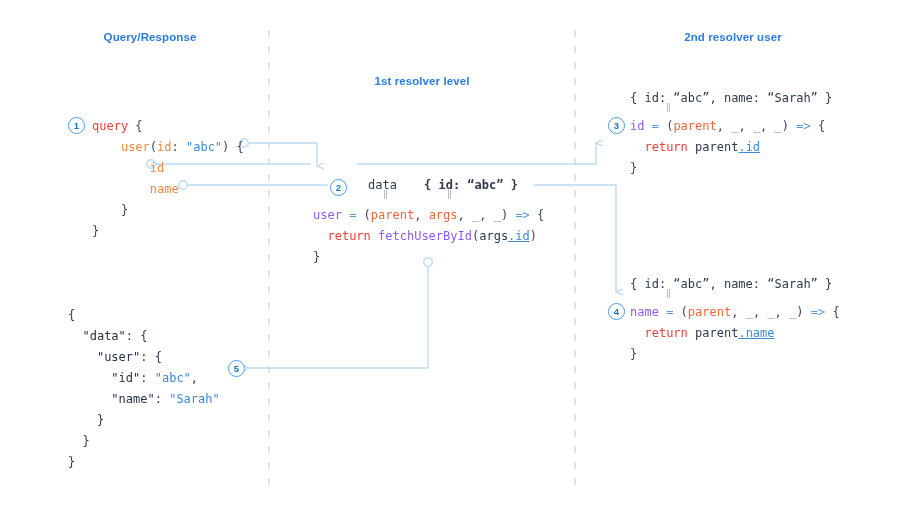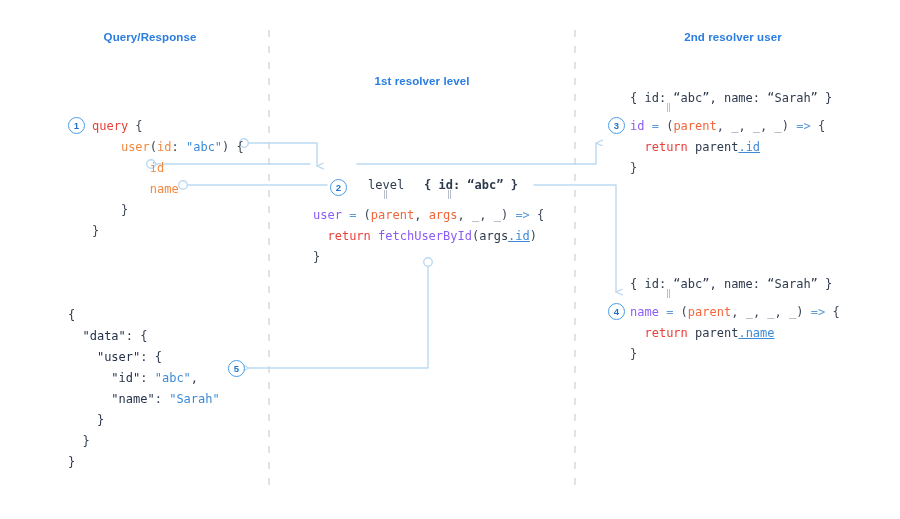--- a/index.html
+++ b/index.html
@@ -102,21 +102,21 @@
     </g>
   </svg>
 
   <div class="code" style="left: 92px; top: 116px;"><div><span class="t-kw">query</span><span class="t-punc"> {</span></div><div><span class="t-plain">    </span><span class="t-field">user</span><span class="t-punc">(</span><span class="t-field">id</span><span class="t-punc">: </span><span class="t-str">"abc"</span><span class="t-punc">) {</span></div><div><span class="t-plain">        </span><span class="t-field">id</span></div><div><span class="t-plain">        </span><span class="t-field">name</span></div><div><span class="t-punc">    }</span></div><div><span class="t-punc">}</span></div></div>
   <div class="code" style="left: 68px; top: 305px;"><div><span class="t-obj">{</span></div><div><span class="t-plain">  </span><span class="t-key">"data"</span><span class="t-obj">: {</span></div><div><span class="t-plain">    </span><span class="t-key">"user"</span><span class="t-obj">: {</span></div><div><span class="t-plain">      </span><span class="t-key">"id"</span><span class="t-obj">: </span><span class="t-val">"abc"</span><span class="t-obj">,</span></div><div><span class="t-plain">      </span><span class="t-key">"name"</span><span class="t-obj">: </span><span class="t-val">"Sarah"</span></div><div><span class="t-obj">    }</span></div><div><span class="t-obj">  }</span></div><div><span class="t-obj">}</span></div></div>
   <div class="code" style="left: 313px; top: 205px;"><div><span class="t-fn">user</span><span class="t-plain"> </span><span class="t-eq">=</span><span class="t-punc"> (</span><span class="t-arg">parent</span><span class="t-punc">, </span><span class="t-arg">args</span><span class="t-punc">, </span><span class="t-us">_</span><span class="t-punc">, </span><span class="t-us">_</span><span class="t-punc">) </span><span class="t-eq">=&gt;</span><span class="t-punc"> {</span></div><div><span class="t-plain">  </span><span class="t-kw">return</span><span class="t-plain"> </span><span class="t-fn">fetchUserById</span><span class="t-punc">(</span><span class="t-obj">args</span><span class="t-prop">.id</span><span class="t-punc">)</span></div><div><span class="t-punc">}</span></div></div>
   <div class="code" style="left: 630px; top: 116px;"><div><span class="t-fn">id</span><span class="t-plain"> </span><span class="t-eq">=</span><span class="t-punc"> (</span><span class="t-arg">parent</span><span class="t-punc">, </span><span class="t-us">_</span><span class="t-punc">, </span><span class="t-us">_</span><span class="t-punc">, </span><span class="t-us">_</span><span class="t-punc">) </span><span class="t-eq">=&gt;</span><span class="t-punc"> {</span></div><div><span class="t-plain">  </span><span class="t-kw">return</span><span class="t-plain"> </span><span class="t-obj">parent</span><span class="t-prop">.id</span></div><div><span class="t-punc">}</span></div></div>
   <div class="code" style="left: 630px; top: 302px;"><div><span class="t-fn">name</span><span class="t-plain"> </span><span class="t-eq">=</span><span class="t-punc"> (</span><span class="t-arg">parent</span><span class="t-punc">, </span><span class="t-us">_</span><span class="t-punc">, </span><span class="t-us">_</span><span class="t-punc">, </span><span class="t-us">_</span><span class="t-punc">) </span><span class="t-eq">=&gt;</span><span class="t-punc"> {</span></div><div><span class="t-plain">  </span><span class="t-kw">return</span><span class="t-plain"> </span><span class="t-obj">parent</span><span class="t-prop">.name</span></div><div><span class="t-punc">}</span></div></div>
 
   <div id="extras">
-      <div class="code" style="left: 368px; top: 175px; color: rgb(46, 58, 77);">level</div>
+      <div class="code" style="left: 368px; top: 175px; color: rgb(46, 58, 77);">data</div>
       <div class="tick" style="left: 383px; top: 191px;">‖</div>
       <div class="code" style="left: 424px; top: 175px; color: rgb(46, 58, 77); font-weight: bold;">{ id: “abc” }</div>
       <div class="tick" style="left: 447px; top: 191px;">‖</div>
       <div class="code" style="left: 630px; top: 88px; color: rgb(46, 58, 77);">{ id: “abc”, name: “Sarah” }</div>
       <div class="tick" style="left: 666px; top: 104px;">‖</div>
       <div class="code" style="left: 630px; top: 274px; color: rgb(46, 58, 77);">{ id: “abc”, name: “Sarah” }</div>
       <div class="tick" style="left: 666px; top: 290px;">‖</div>
     </div>
   <div id="badge-layer">
       <div class="badge" style="left: 68px; top: 117px;">1</div>

